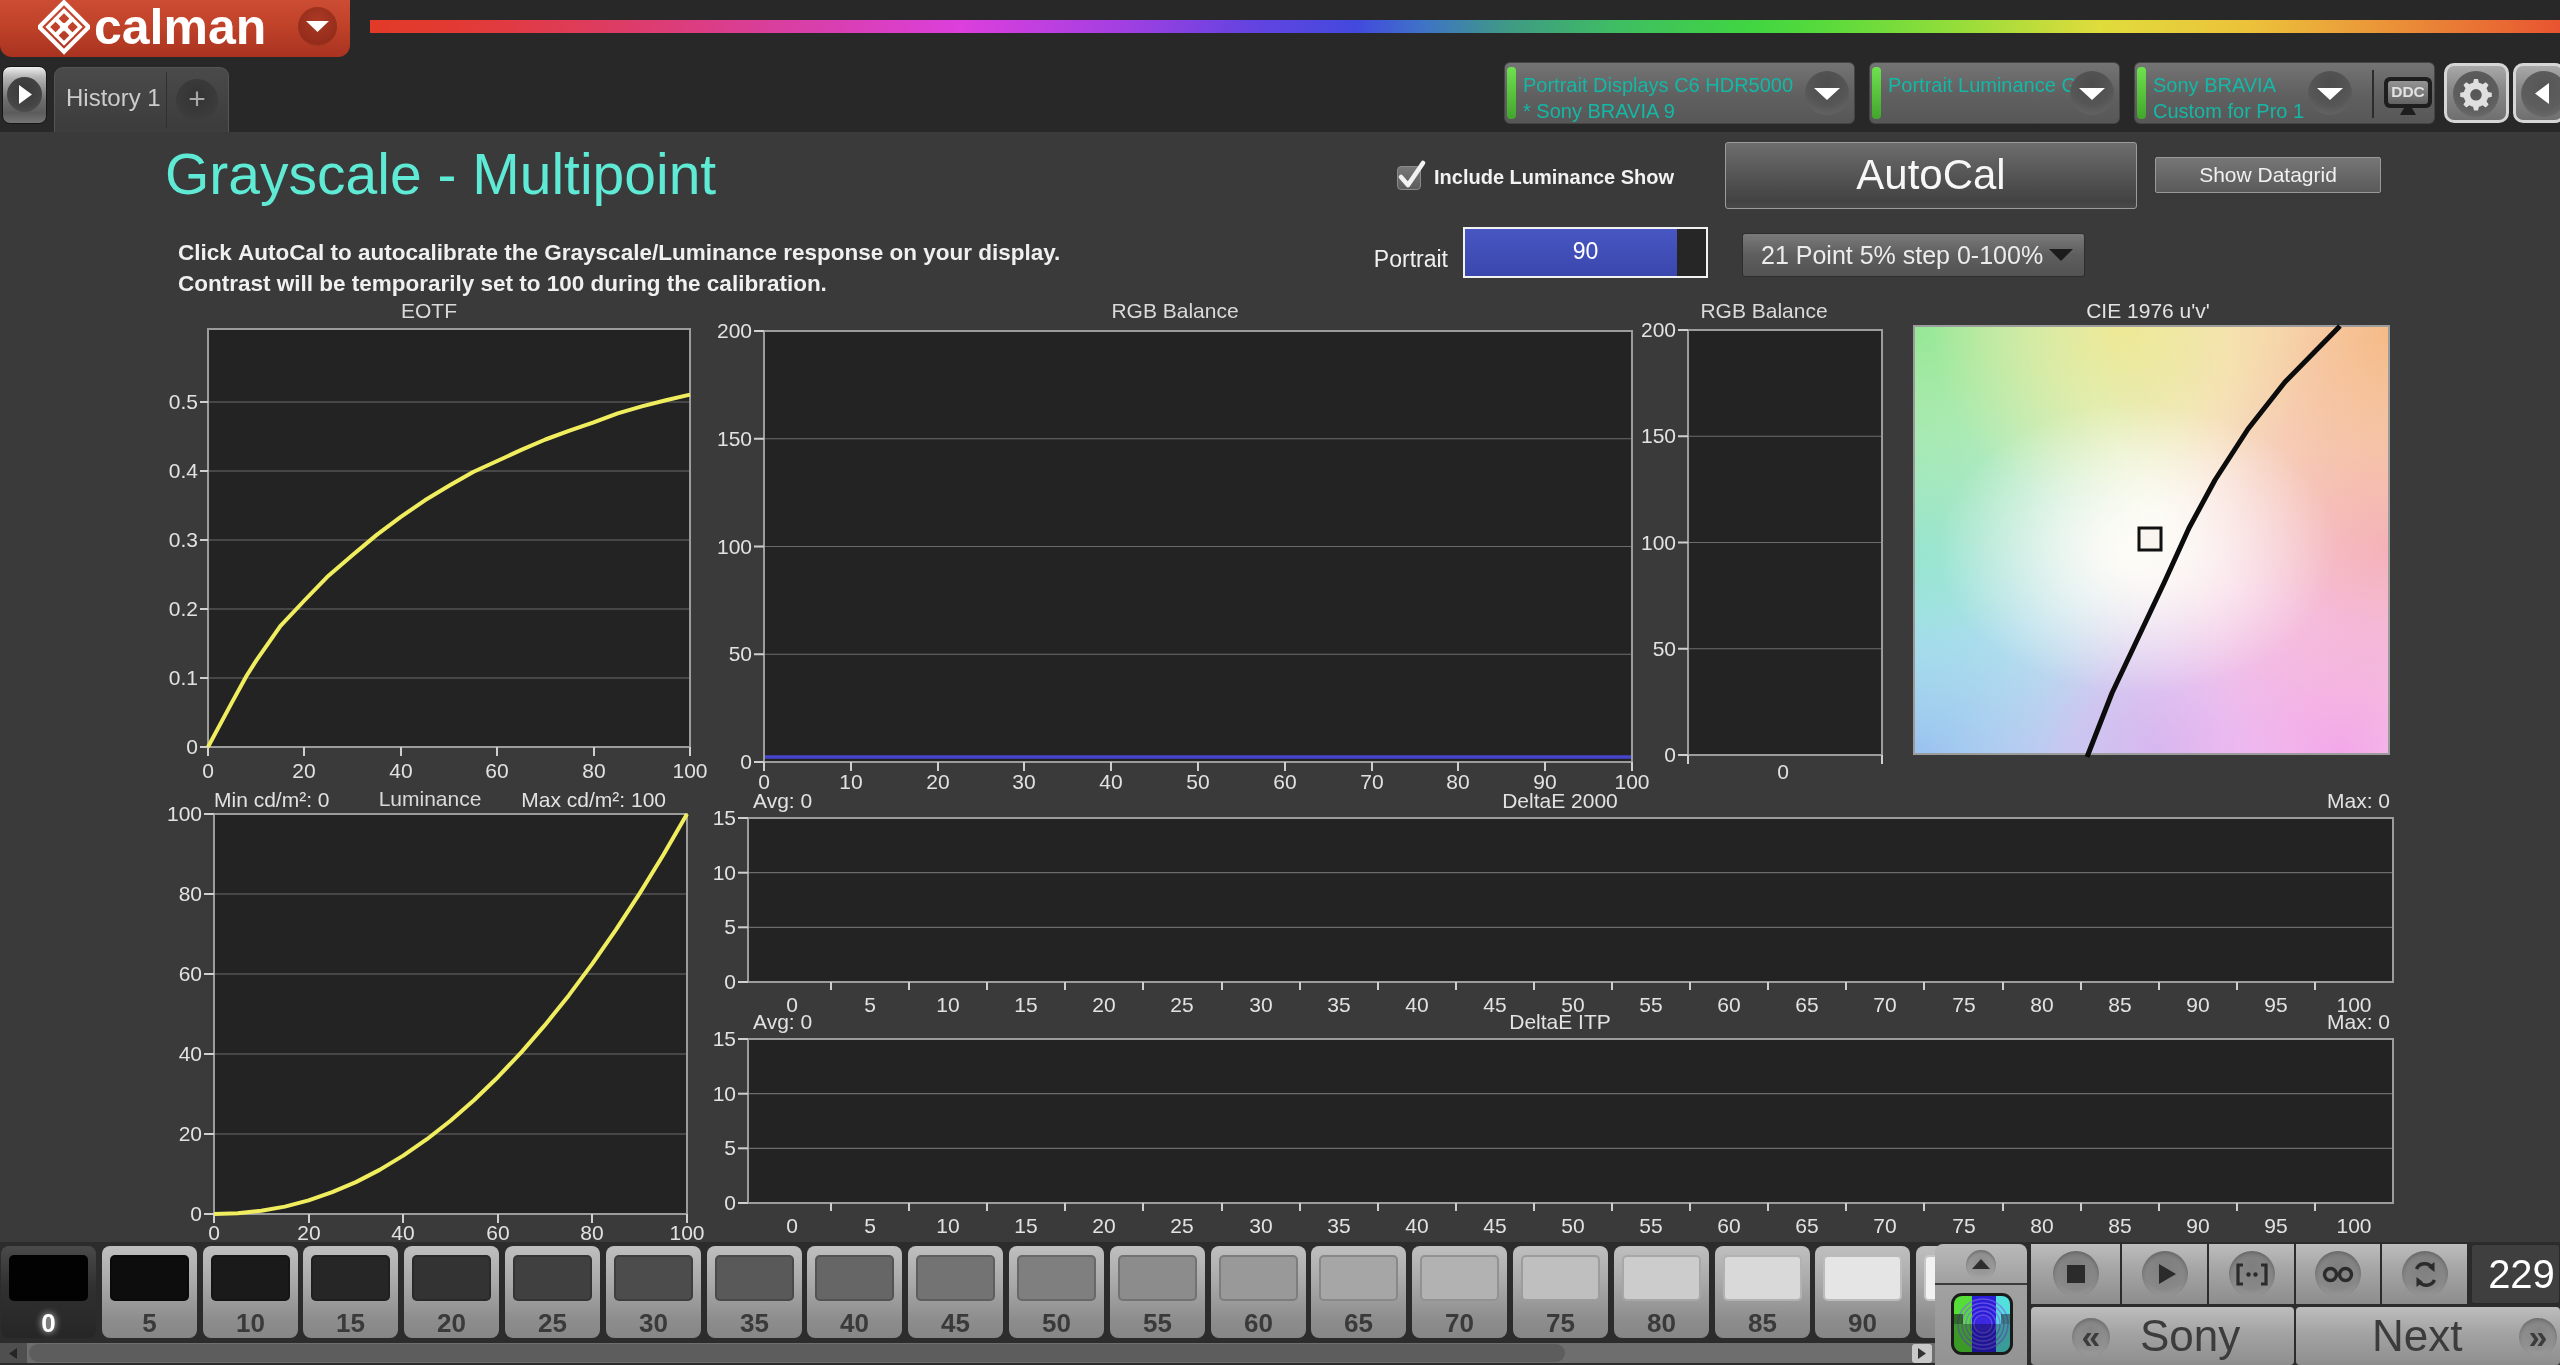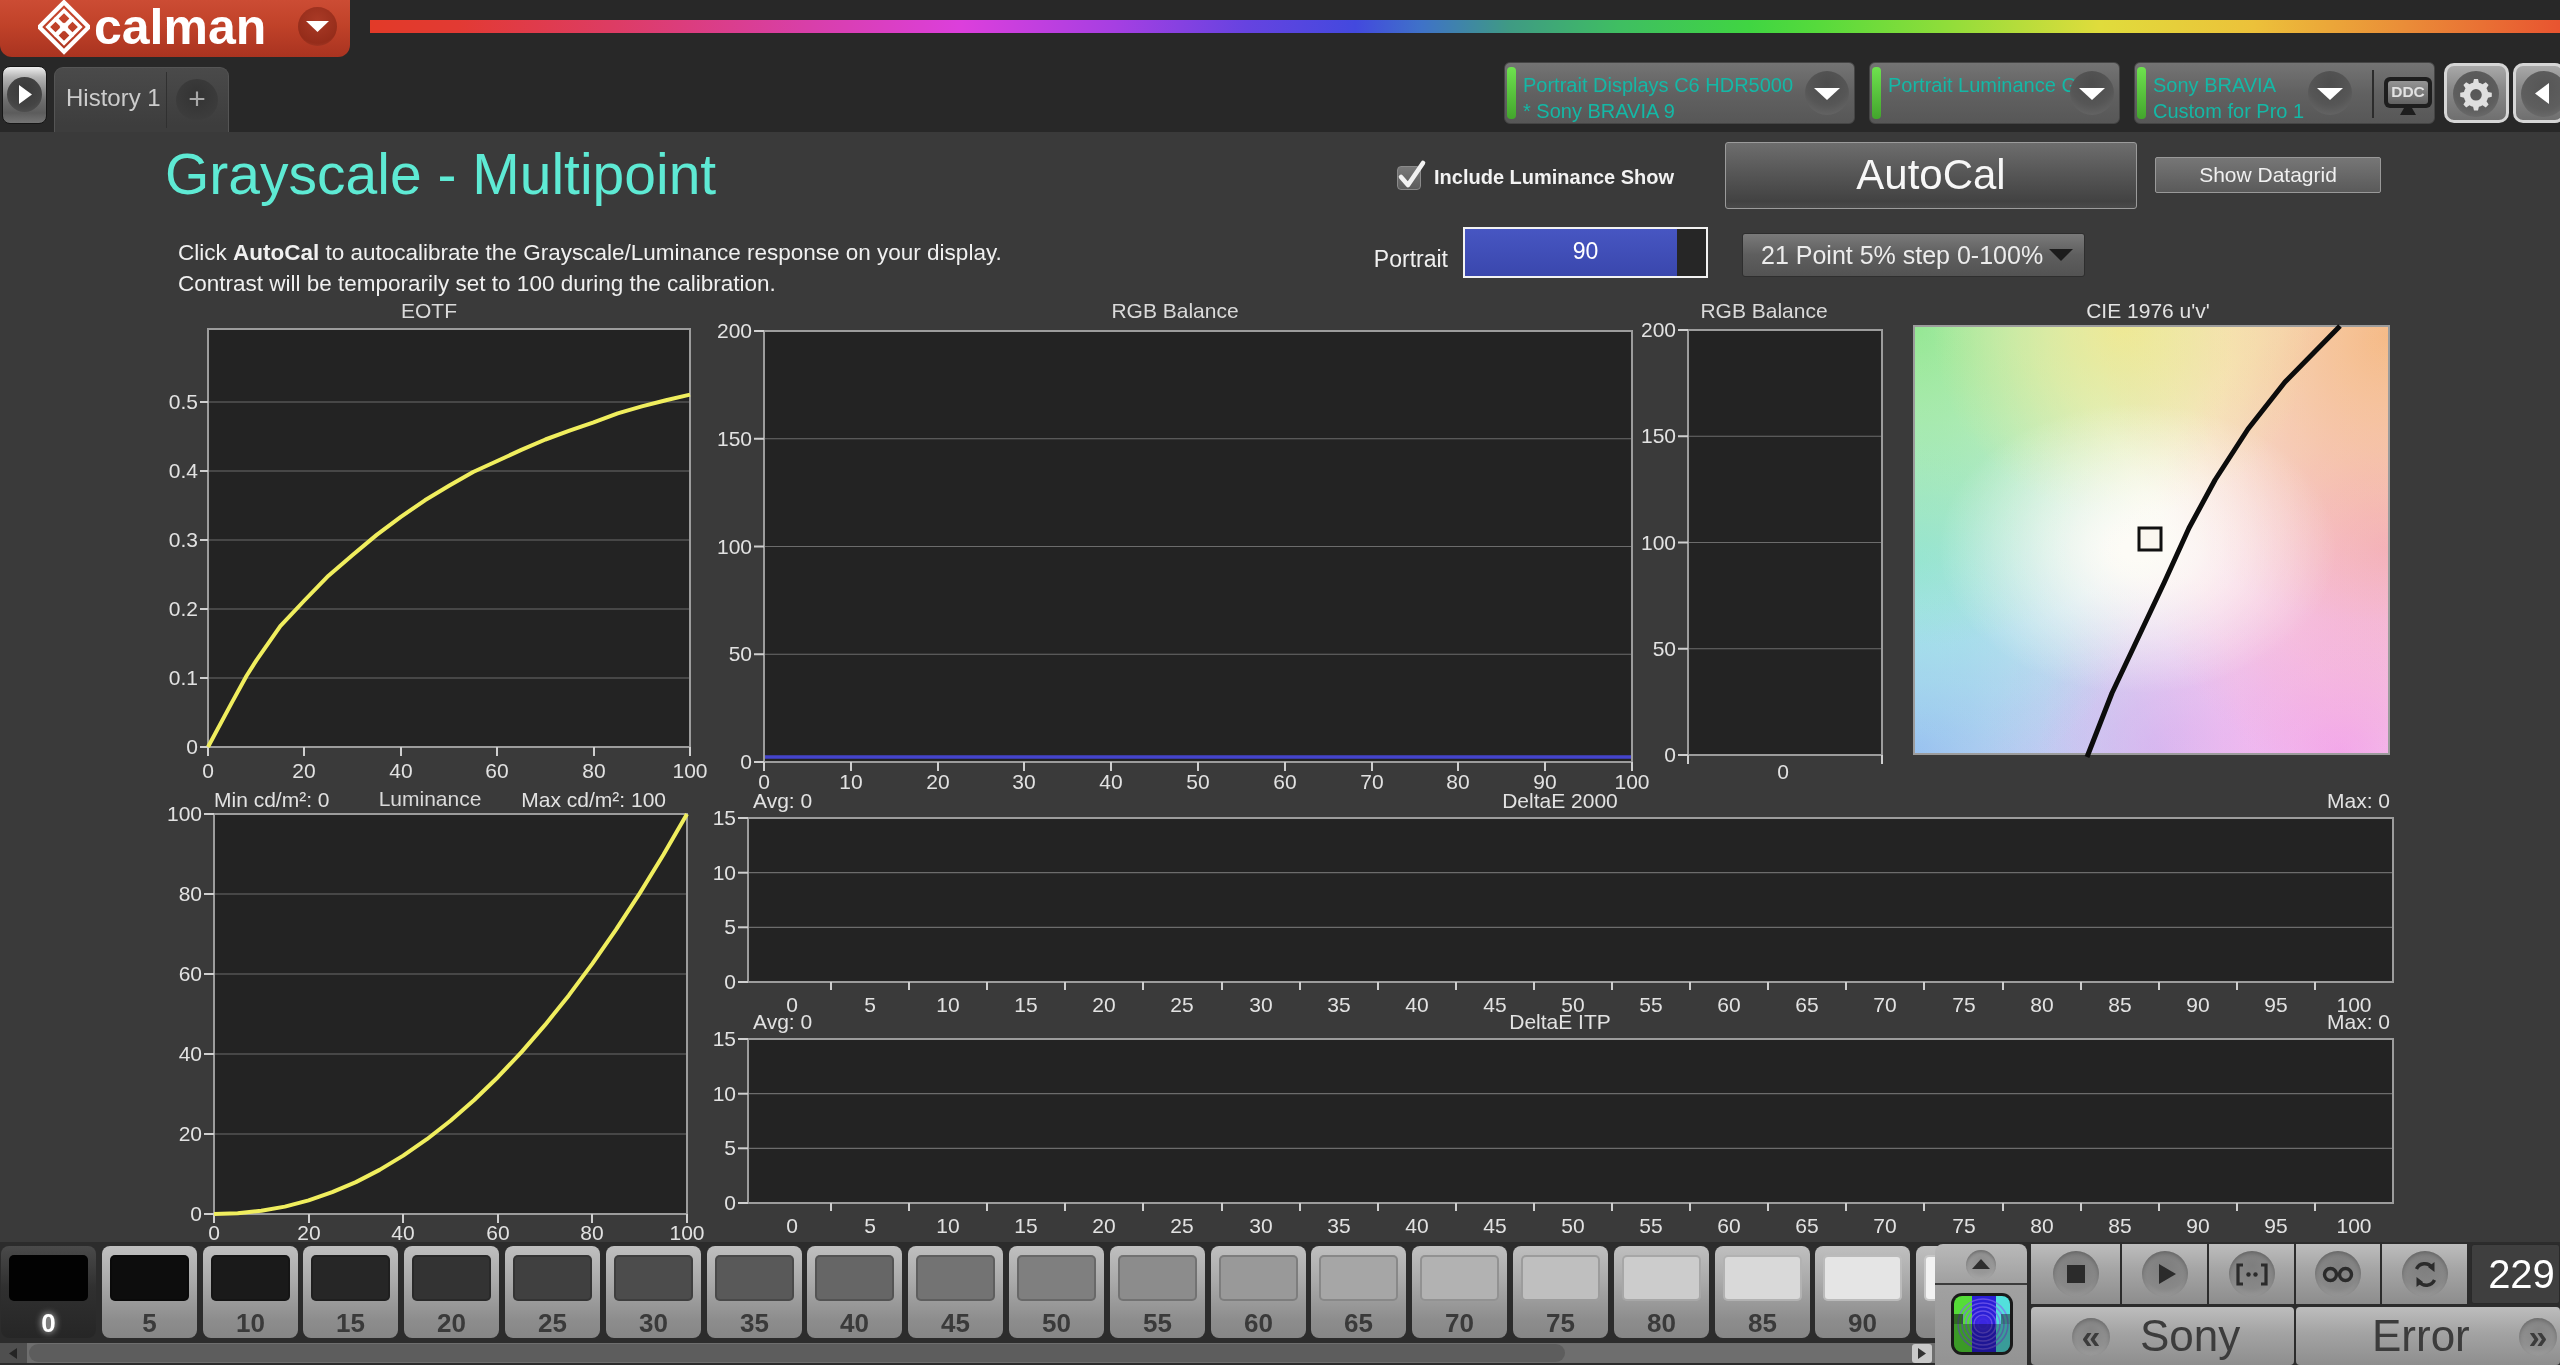--- a/index.html
+++ b/index.html
@@ -21,21 +21,21 @@
     background:linear-gradient(180deg,#747474,#616161 50%,#575757); }
   .greenbar { left:2px; top:4px; width:9px; height:52px; border-radius:4px;
     background:linear-gradient(180deg,#6ee24e,#43a52d); }
   .ddtext { color:#14b8a6; font-size:20px; line-height:26px; white-space:nowrap; }
   .ddarrow { width:44px; height:44px; border-radius:50%;
     background:radial-gradient(circle at 50% 30%,#4c4c4c,#565656 55%,#6c6c6c 100%); }
   .icobtn { top:63px; height:60px; border-radius:10px; border:3px solid #d6d6d6;
     background:linear-gradient(180deg,#a9a9a9,#8a8a8a 40%,#6f6f6f); }
   .circ { border-radius:50%; }
   #title { left:165px; top:141px; font-size:57px; color:#5eead4; letter-spacing:0px; }
-  #desc { left:178px; top:237px; font-size:22.5px; line-height:31px; color:#f0f0f0; }
+  #desc { left:178px; top:237px; font-size:22.5px; line-height:31px; color:#f0f0f0;font-weight:bold; }
   #chk { left:1397px; top:166px; width:24px; height:24px; border-radius:4px;
     background:linear-gradient(180deg,#787878,#5c5c5c); border:1px solid #8a8a8a; }
   #chklbl { left:1434px; top:166px; font-size:20px; font-weight:bold; color:#f2f2f2; }
   #autocal { left:1725px; top:142px; width:412px; height:67px; border-radius:3px; border:1px solid #9b9b9b;
     background:linear-gradient(180deg,#6d6d6d,#575757 45%,#424242 90%,#4a4a4a);
     color:#f7f7f7; font-size:42px; text-align:center; line-height:63px; }
   #showdg { left:2155px; top:157px; width:226px; height:36px; border-radius:2px; border:1px solid #999999;
     background:linear-gradient(180deg,#767676,#5a5a5a); color:#f0f0f0; font-size:21px;
     text-align:center; line-height:33px; }
   #contrastlbl { left:1330px; top:246px; width:118px; text-align:right; font-size:23px; color:#f0f0f0; }
@@ -323,21 +323,21 @@
         <path d="M 23.5 20 A 9 9 0 0 1 8 21.5"></path>
       </g>
 <polygon points="23.5,2 23.5,12 17,7" fill="#2b2b2b"></polygon>
       <polygon points="5.5,27 5.5,17 12,22" fill="#2b2b2b"></polygon>
     </svg>
   <div class="abs" id="num123">229</div>
   <div class="abs" id="backbtn" style="left:2031px;width:263px;border-radius:4px;"></div>
   <div class="abs" id="nextbtn" style="left:2296px;width:264px;border-radius:4px;"></div>
   <div class="abs bn-circ" style="left:2072px;top:1318px;">«</div>
   <div class="abs bn-txt" style="left:2140px;top:1311px;">Sony</div>
-  <div class="abs bn-txt" style="left:2372px;top:1311px;">Error</div>
+  <div class="abs bn-txt" style="left:2372px;top:1311px;">Next</div>
   <div class="abs bn-circ" style="left:2519px;top:1318px;">»</div>
   <div class="abs" id="scroll"></div>
   <div class="abs" style="left:0px;top:1343px;width:27px;height:20px;background:#4f4f4f;"></div>
   <svg class="abs" style="left:6px;top:1346px;" width="14" height="15" viewBox="0 0 14 15">
       <polygon points="11,2 11,13 3,7.5" fill="#252525"></polygon>
     </svg>
   <div class="abs" style="left:29px;top:1344px;width:1536px;height:18px;border-radius:9px;background:#5d5d5d;"></div>
   <div class="abs" style="left:1912px;top:1344px;width:20px;height:19px;border-radius:3px;background:#c9c9c9;"></div>
   <svg class="abs" style="left:1915px;top:1346px;" width="14" height="15" viewBox="0 0 14 15">
       <polygon points="3,2 3,13 11,7.5" fill="#333333"></polygon>

